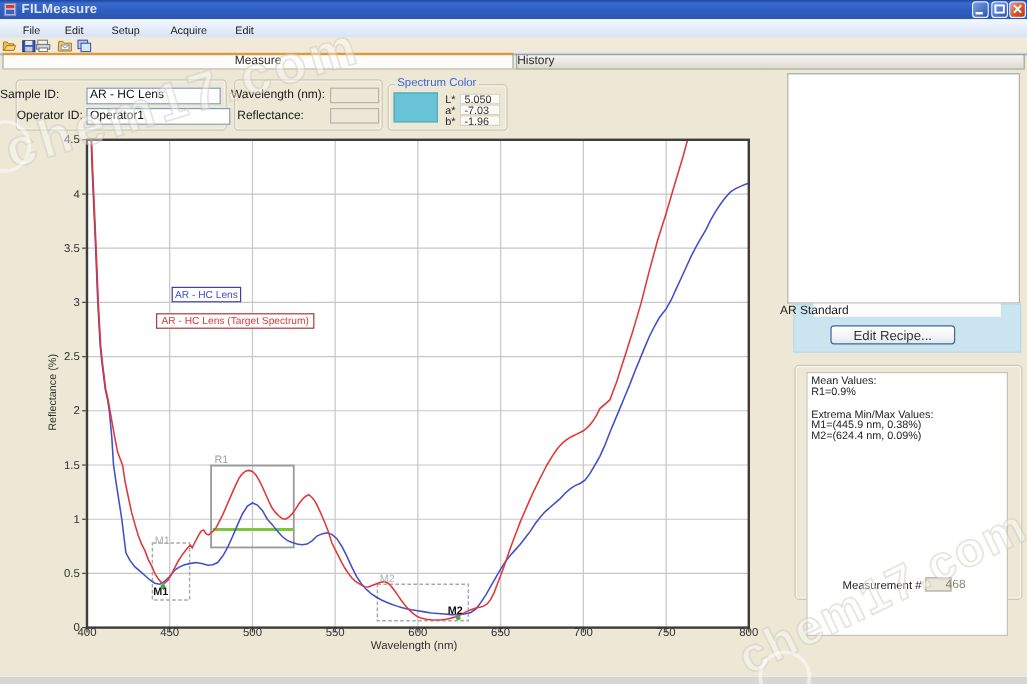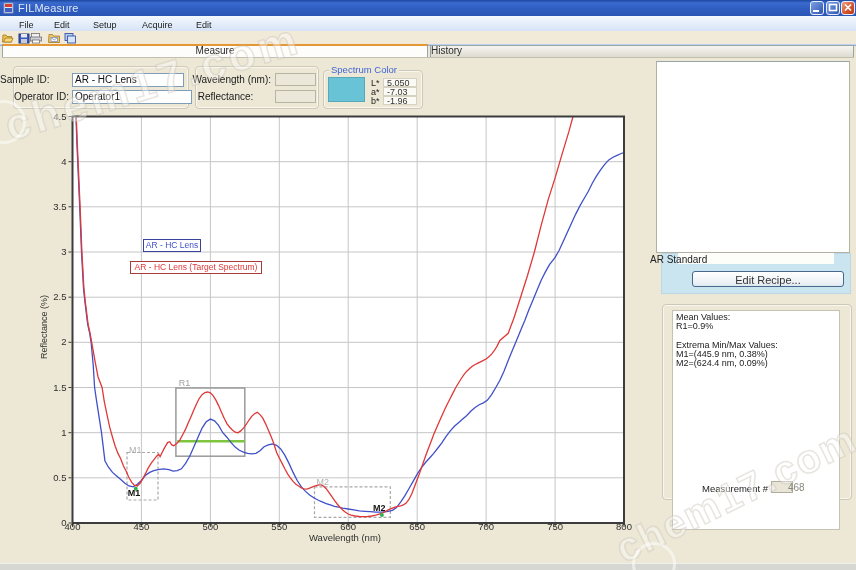--- a/index.html
+++ b/index.html
@@ -1,20 +1,20 @@
 <!DOCTYPE html>
 <html><head><meta charset="utf-8"><style>
 html,body{margin:0;padding:0;width:856px;height:570px;overflow:hidden;
 font-family:"Liberation Sans",sans-serif;background:#ece8d5;position:relative}
 *{box-sizing:border-box}
 .abs{position:absolute}
 
 #titlebar{left:0;top:0;width:856px;height:16px;
 background:linear-gradient(180deg,#1c48a0 0%,#3a6ace 18%,#2f5dc0 55%,#2a56b4 100%)}
-#title-txt{left:18px;top:2px;color:#dde6f4;font-size:11px;font-weight:normal;letter-spacing:.2px}
+#title-txt{left:18px;top:2px;color:#dde6f4;font-size:11px;font-weight:bold;letter-spacing:.2px}
 .winbtn{top:1px;width:14px;height:14px;border-radius:3px;border:1px solid #e7eefa;font-size:9px;
 color:#fff;text-align:center;line-height:12px}
 #btn-min{left:810px;background:linear-gradient(135deg,#7aa0e8,#2f55ae)}
 #btn-max{left:826px;background:linear-gradient(135deg,#7aa0e8,#2f55ae)}
 #btn-close{left:841px;background:linear-gradient(135deg,#f0a080,#d4502a 60%,#b83a18)}
 
 #menubar{left:0;top:16px;width:856px;height:30px;
 background:linear-gradient(180deg,#f4f8fd 0%,#d2e0f6 60%,#bcd0ef 100%);
 border-bottom:1px solid #98aed6;font-size:9px;color:#1a1a1a}
 #menubar span{position:absolute;top:4px}
@@ -43,21 +43,21 @@
 #swatch{left:328px;top:77px;width:37px;height:25px;background:#68c3d6;border:1px solid #58a8ba}
 .slab{position:absolute;font-size:9px;color:#222}
 .sval{position:absolute;width:34px;height:9px;border:1px solid #d6d2c2;background:#fbfaf4;
 font-size:9px;color:#333;text-align:left;padding-left:3px;line-height:9px}
 
 #listbox{left:656px;top:61px;width:194px;height:192px;background:#fff;border:1px solid #b4b0a4;
 border-top:1px solid #9aa5a6}
 #arstd{left:650px;top:254px;font-size:10px;color:#222;z-index:6}
 #bluepanel{left:661px;top:253px;width:190px;height:41px;background:#cbe5f0;border:1px solid #bcd8e6}
 #arstrip{left:678px;top:253px;width:156px;height:11px;background:#fdfdfa;z-index:5}
-#editbtn{left:692px;top:271px;width:152px;height:16px;background:linear-gradient(180deg,#ffffff,#eef2f6 70%,#dfe8ef);
+#editbtn{left:692px;top:271px;width:104px;height:16px;background:linear-gradient(180deg,#ffffff,#eef2f6 70%,#dfe8ef);
 border:1px solid #46688f;border-radius:3px;font-size:11px;color:#333;text-align:center;line-height:16px}
 #mbox{left:662px;top:304px;width:190px;height:196px;border:1px solid #cdc9b8;border-radius:4px;
 box-shadow:inset 0 0 0 1px #f8f6ee}
 #mtext{left:672px;top:310px;width:168px;height:220px;background:#fff;border:1px solid #c6c3b4;
 font-size:9px;line-height:9.3px;color:#222;padding:2px 0 0 3px;white-space:pre}
 #meas-lbl{left:702px;top:483px;font-size:9.5px;color:#222}
 #meas-val{left:771px;top:481px;width:22px;height:12px;border:1px solid #b0ac9e;background:#e9e6d8;
 font-size:10px;color:#8a887c;line-height:11px;padding-left:16px}
 
 #bstrip{left:0;top:563px;width:856px;height:7px;background:#d6d6d2;border-top:1px solid #efefec}

